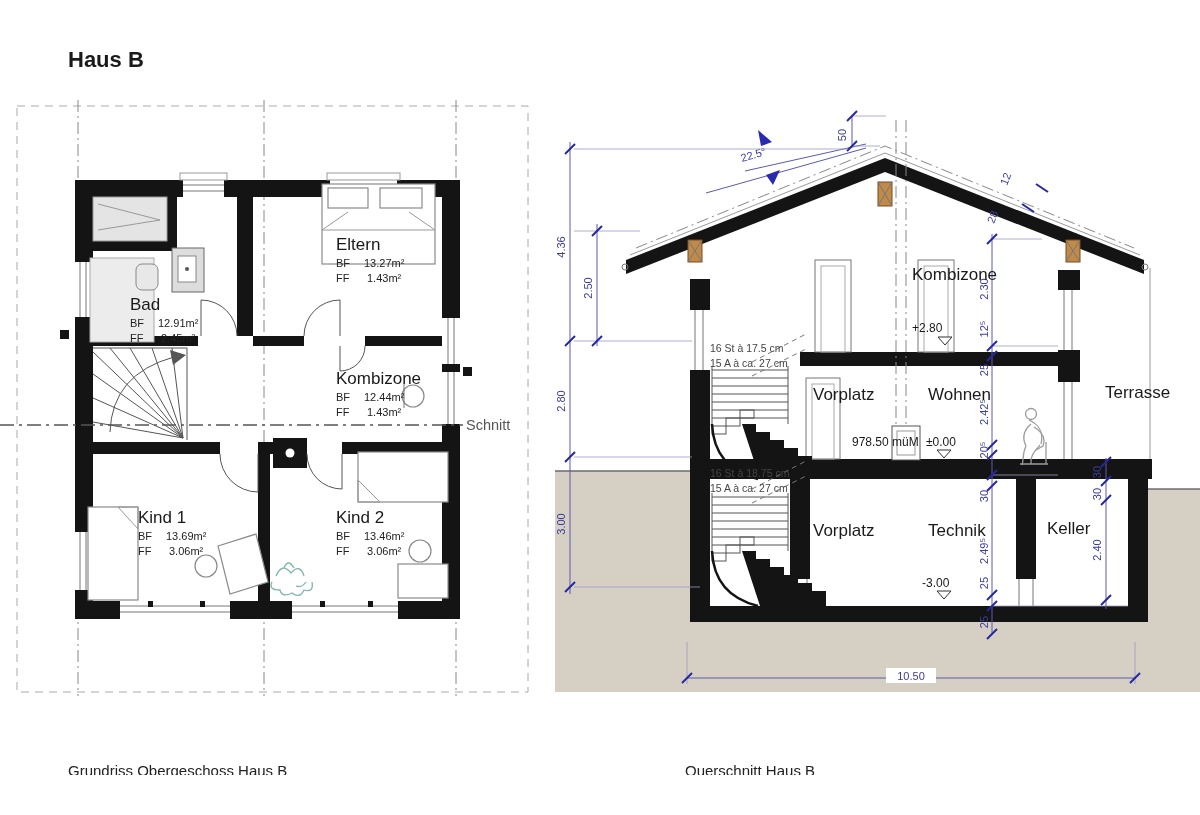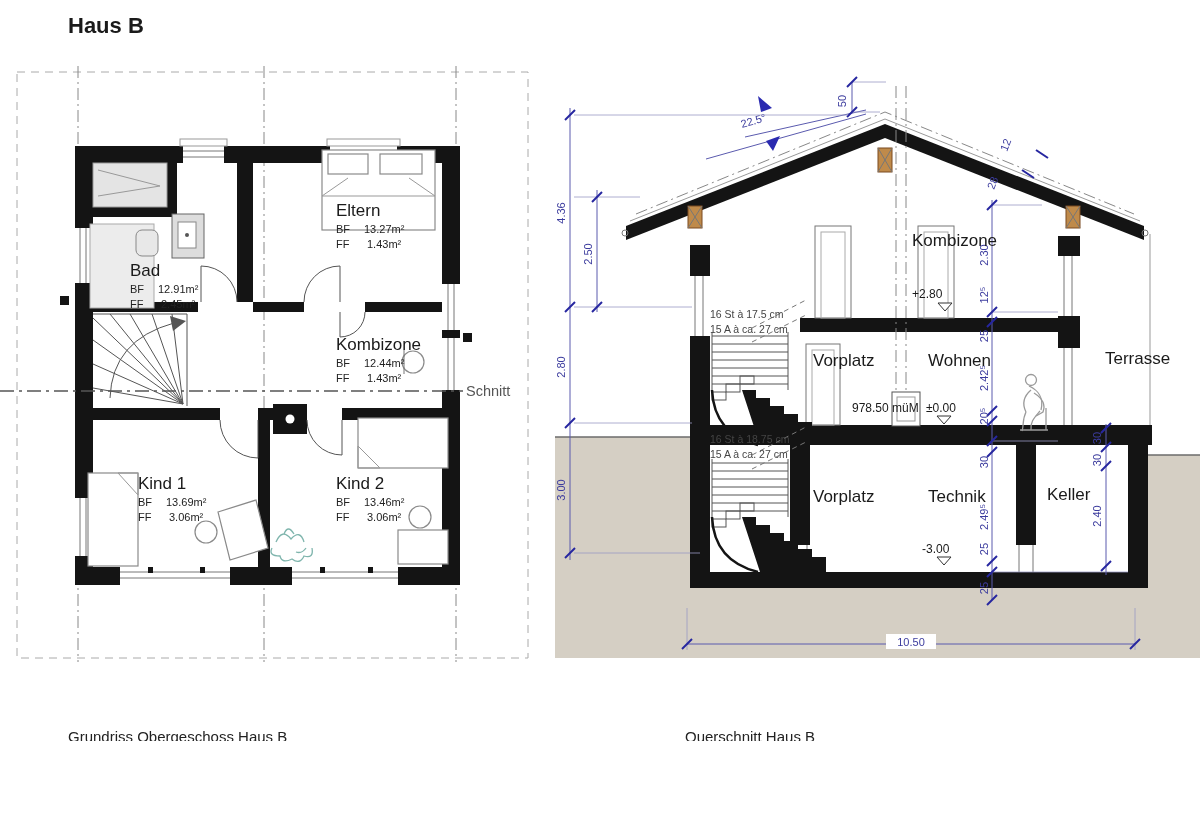--- a/index.html
+++ b/index.html
@@ -1,17 +1,17 @@
 <!DOCTYPE html>
 <html><head>
 <meta charset="utf-8">
 <style>
   html,body{margin:0;padding:0;background:#fff;}
   .page{position:relative;width:1200px;height:741px;background:#ffffff;overflow:hidden;
-        font-family:"Liberation Sans",sans-serif;}
+        font-family:"Liberation Sans",sans-serif;margin-top:34px;}
   svg text{font-family:"Liberation Sans",sans-serif;fill:#1a1a1a;}
   .title{font-size:22px;font-weight:bold;}
   .caption{font-size:15px;fill:#222;}
   .room{font-size:17px;}
   .area{font-size:11px;fill:#222;}
   .note{font-size:10.5px;fill:#444;}
   .lvl{font-size:12px;}
   .dimtxt{font-size:11px;fill:#3c3c9e;}
   .scaletxt{font-size:11px;fill:#333;}
   .schnitt{font-size:14.5px;fill:#555;}

